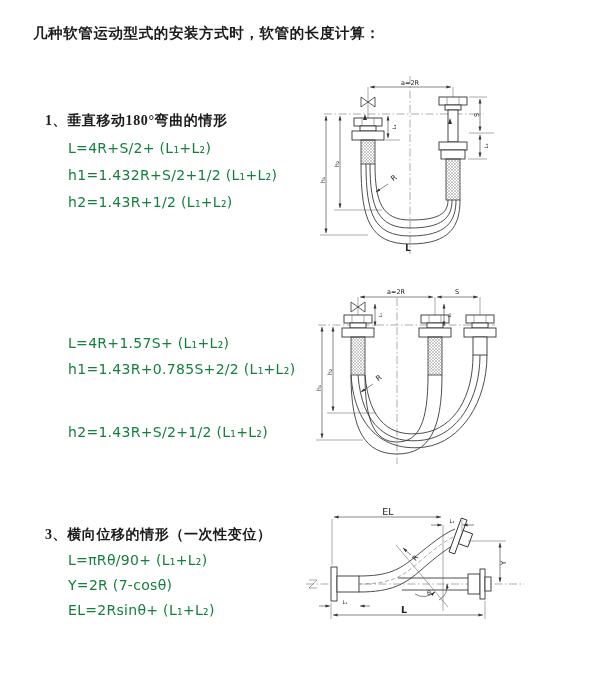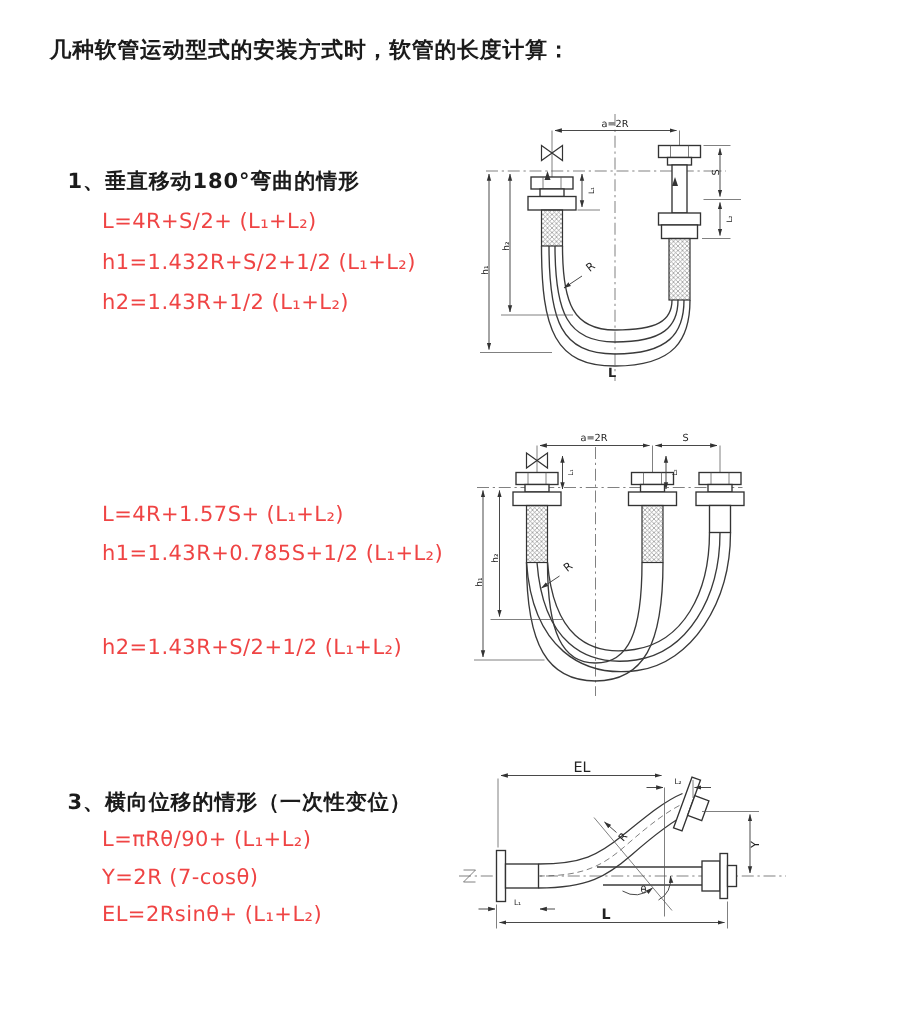--- a/index.html
+++ b/index.html
@@ -2,22 +2,22 @@
 <html><head>
 <meta charset="utf-8">
 <style>
   html,body{margin:0;padding:0;background:#fff;}
   .page{
     position:relative;width:524px;height:675px;background:#ffffff;overflow:hidden;
     font-family:"DejaVu Sans","Liberation Sans",sans-serif;color:#1b1b1b;
   }
   .abs{position:absolute;white-space:nowrap;}
   .doc-title{font-size:14.5px;font-weight:600;letter-spacing:0.6px;}
-  .sec-heading{font-size:14px;font-weight:600;letter-spacing:0.6px;}
-  .formula{font-size:14px;font-weight:400;letter-spacing:0.3px;color:#ef4444;}
+  .sec-heading{font-size:14px;font-weight:600;letter-spacing:0.6px;font-family:Liberation Serif, serif;}
+  .formula{font-size:14px;font-weight:400;letter-spacing:0.3px;color:#15803d;}
   svg{position:absolute;overflow:visible;}
   svg text{font-family:"DejaVu Sans","Liberation Sans",sans-serif;fill:#222;}
   .pipe{stroke:#333;stroke-width:0.9;fill:#fff;}
   .hose{stroke:#3a3a3a;stroke-width:0.9;fill:none;}
   .cl{stroke:#666;stroke-width:0.55;fill:none;stroke-dasharray:8 2.5 1.5 2.5;}
   .dim{stroke:#444;stroke-width:0.65;fill:none;}
   .ext{stroke:#555;stroke-width:0.5;fill:none;}
   .thin{stroke:#555;stroke-width:0.5;fill:none;}
 </style>
 </head>
@@ -26,21 +26,21 @@
 <div class="page">
 
   <div class="abs doc-title" style="left:33px;top:24px;">几种软管运动型式的安装方式时，软管的长度计算：</div>
 
   <div class="abs sec-heading" style="left:45px;top:112px;">1、垂直移动180°弯曲的情形</div>
   <div class="abs formula" style="left:68px;top:140px;">L=4R+S/2+ (L₁+L₂)</div>
   <div class="abs formula" style="left:68px;top:167px;">h1=1.432R+S/2+1/2 (L₁+L₂)</div>
   <div class="abs formula" style="left:68px;top:194px;">h2=1.43R+1/2 (L₁+L₂)</div>
 
   <div class="abs formula" style="left:68px;top:335px;">L=4R+1.57S+ (L₁+L₂)</div>
-  <div class="abs formula" style="left:68px;top:361px;">h1=1.43R+0.785S+1/2 (L₁+L₂)</div>
+  <div class="abs formula" style="left:68px;top:361px;">h1=1.43R+0.785S+2/2 (L₁+L₂)</div>
   <div class="abs formula" style="left:68px;top:387px;margin-top:37px;">h2=1.43R+S/2+1/2 (L₁+L₂)</div>
 
   <div class="abs sec-heading" style="left:45px;top:526px;">3、横向位移的情形（一次性变位）</div>
   <div class="abs formula" style="left:68px;top:552px;">L=πRθ/90+ (L₁+L₂)</div>
   <div class="abs formula" style="left:68px;top:577px;">Y=2R (7-cosθ)</div>
   <div class="abs formula" style="left:68px;top:602px;">EL=2Rsinθ+ (L₁+L₂)</div>
 
   <svg style="left:308px;top:68px;" width="225" height="190" viewBox="0 0 225 190">
     <defs>
       <marker id="arr1" viewBox="0 0 8 6" refX="7.5" refY="3" markerWidth="7.5" markerHeight="6" orient="auto-start-reverse">

